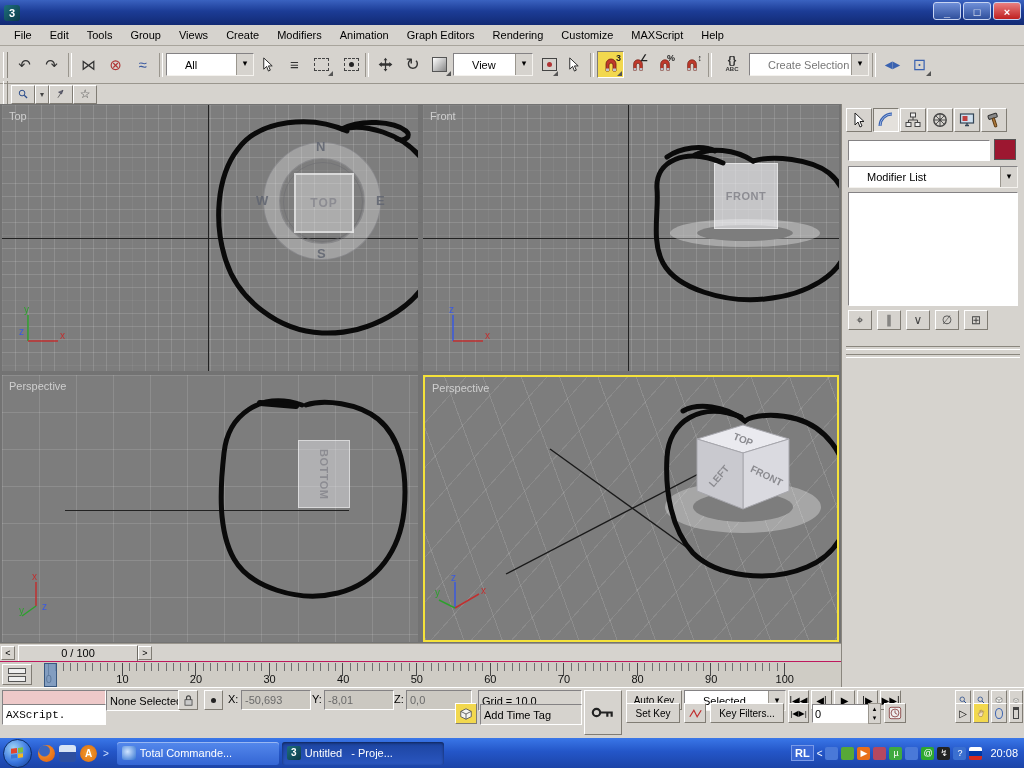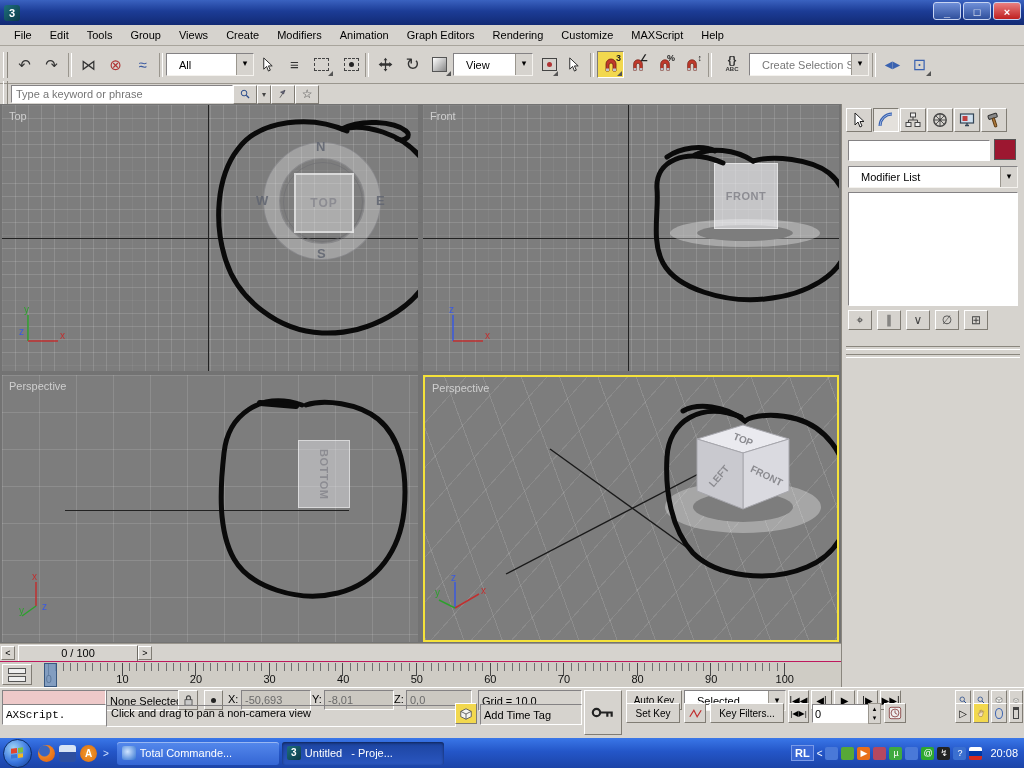--- a/index.html
+++ b/index.html
@@ -26,21 +26,21 @@
   .menu-item{padding:2px 8px;}
   #toolbar{left:0;top:46px;width:1024px;height:37px;background:#d6d3ce;display:flex;
     align-items:center;border-bottom:1px solid #9a968e;}
   .grip{width:3px;height:26px;border-left:1px solid #fff;border-right:1px solid #8a867e;margin:0 3px;}
   .tb{width:27px;height:27px;background:#d6d3ce;border:1px solid #d6d3ce;display:flex;
     align-items:center;justify-content:center;font-size:15px;color:#333;position:relative;padding:0;}
   .tb.on{background:#f2d84e;border-color:#807c74 #fff #fff #807c74;}
   .sep{width:2px;height:24px;border-left:1px solid #9a968e;border-right:1px solid #fff;margin:0 3px;}
   .dd{height:21px;background:#fff;border:1px solid;border-color:#848284 #f4f2ee #f4f2ee #848284;
     display:flex;align-items:center;}
-  .dd .val{flex:1;padding:0 12px;white-space:nowrap;overflow:hidden;}
+  .dd .val{flex:1;padding:0 18px;white-space:nowrap;overflow:hidden;}
   .dd .arr{width:16px;height:100%;background:#d6d3ce;border-left:1px solid #9a968e;
     text-align:center;font-size:9px;line-height:19px;}
   .sup3{position:absolute;top:1px;right:2px;font-size:9px;font-weight:bold;color:#222;}
   .corner{position:absolute;right:1px;bottom:1px;width:0;height:0;
     border-left:5px solid transparent;border-bottom:5px solid #555;}
   .red{color:#b03434;} .blue{color:#3b5aa0;}
   .dashedbox{width:13px;height:11px;border:1px dashed #444;display:inline-block;}
   .dotc{width:5px;height:5px;border-radius:50%;background:#222;display:inline-block;margin-left:-10px;}
   .scgly{width:13px;height:13px;border:1px solid #555;background:linear-gradient(135deg,#fff,#888);display:inline-block;}
   .braces{font-size:11px;font-weight:bold;line-height:9px;text-align:center;}
@@ -381,21 +381,20 @@
         <span style="font-size:10px;color:#3a62b0" data-name="mirror-icon">◀▶</span>
       </button>
     <button class="tb" data-name="align-button">
         <span style="font-size:16px;color:#3a62b0" data-name="align-icon">⊡</span>
         <span class="corner"></span>
       </button>
   </div>
 
   <div id="searchrow" class="r" data-name="infocenter-bar">
     <span class="grip" data-name="searchbar-grip"></span>
-    <input id="searchinput" data-name="search-input" placeholder="Type a keyword or phrase" style="">
     <button class="sbtn" data-name="search-button">
         <svg width="14" height="14" data-name="search-icon">
           <use href="#s-zoom"></use>
         </svg>
       </button>
     <button class="sbtn narrow" data-name="search-options-button">▾</button>
     <button class="sbtn" data-name="communication-center-button">
         <svg width="14" height="14" data-name="communication-center-icon">
           <use href="#s-flag"></use>
         </svg>
@@ -625,21 +624,20 @@
           </svg>
         </button>
       <button class="sbtn2" style="left:1009px;top:2px;width:14px" data-name="zoom-extents-all-button">
           <svg width="11" height="11" data-name="zoom-extents-all-icon">
             <use href="#s-cubebox"></use>
           </svg>
         </button>
     </div>
     <div class="srow" style="top:14px">
       <div class="sbox" id="mslWhite" data-name="maxscript-mini-listener">AXScript.</div>
-      <div class="r" style="left:106px;top:3px;width:340px;height:18px;border:1px solid;border-color:#848284 #fff #fff #848284;padding:1px 4px" data-name="prompt-line">Click and drag to pan a non-camera view</div>
       <button class="sbtn2 yellowbg" style="left:455px;top:1px;width:22px;height:21px" data-name="isolate-selection-button">
           <svg width="14" height="14" data-name="isolate-cube-icon">
             <use href="#s-cubebox"></use>
           </svg>
         </button>
       <div class="sbox" style="left:480px;top:2px;width:94px" data-name="add-time-tag">Add Time Tag</div>
       <button class="sbtn2" style="left:626px;top:1px;width:54px" data-name="set-key-button">Set Key</button>
       <button class="sbtn2" style="left:684px;top:1px;width:22px" data-name="default-in-out-tangents-button">
           <svg width="13" height="13" data-name="key-tangent-curve-icon">
             <use href="#s-curve"></use>

